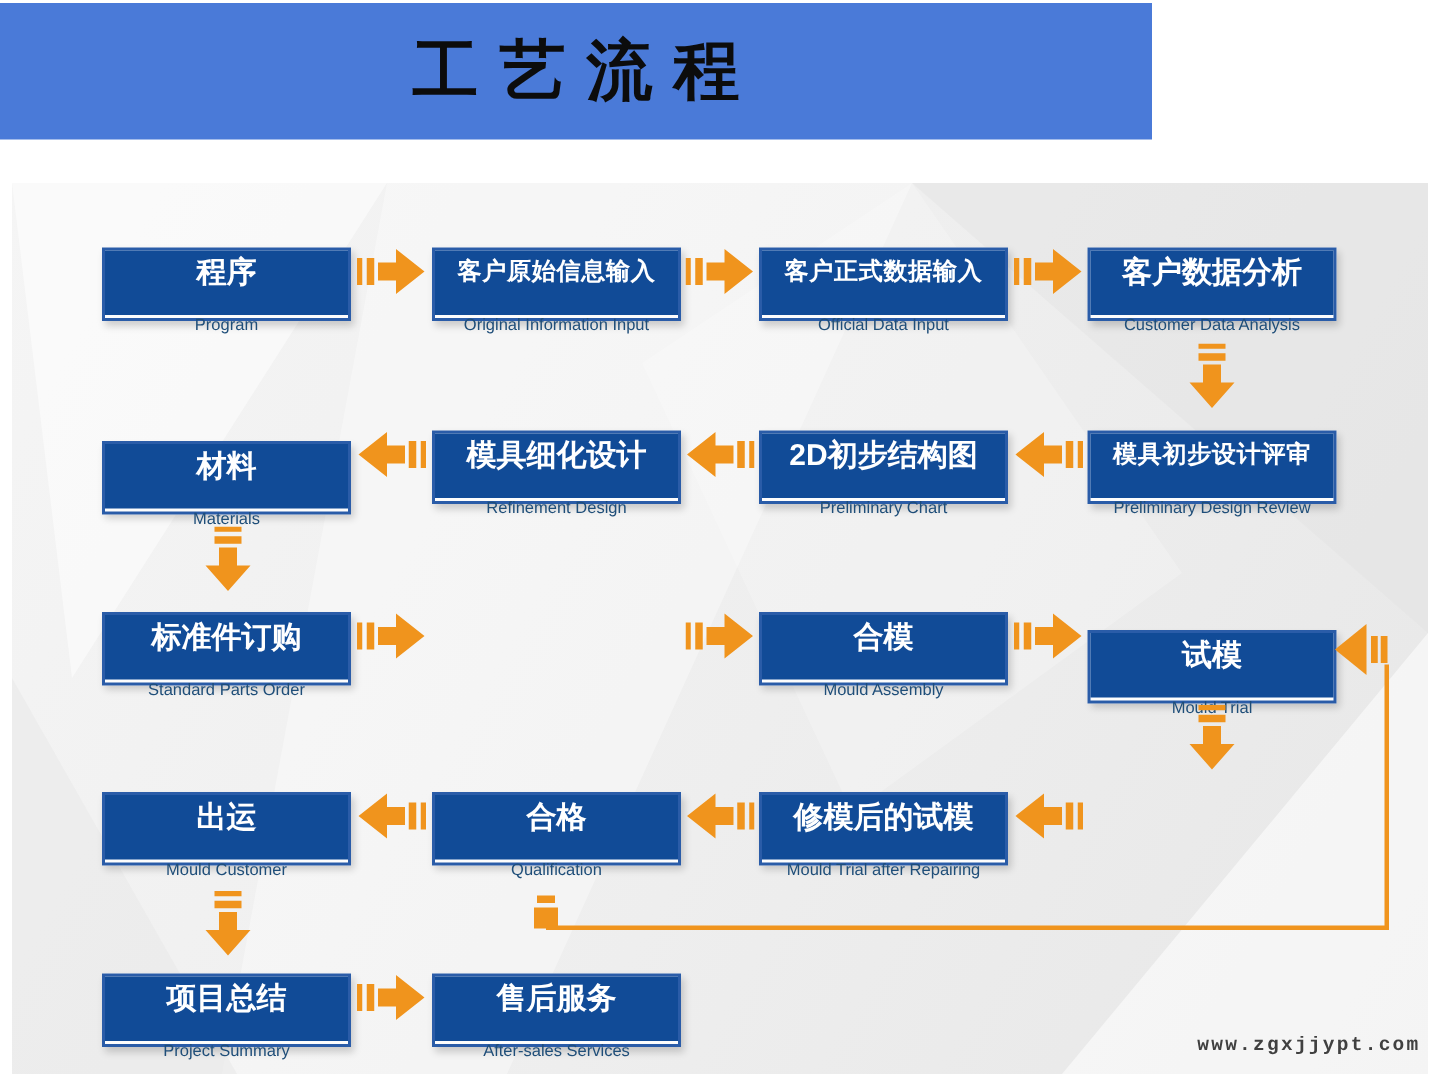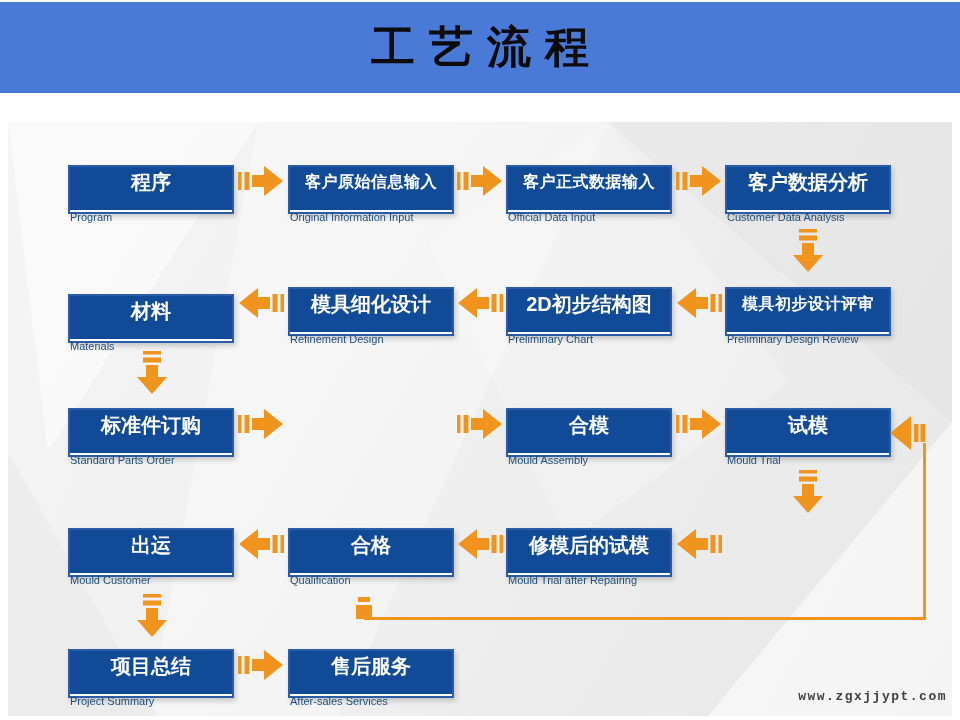--- a/index.html
+++ b/index.html
@@ -7,21 +7,21 @@
     --box-blue:#114b97;
     --box-border:#2a5ca8;
     --arrow-orange:#f0941d;
     --english-text:#1f4e79;
   }
   *{margin:0;padding:0;box-sizing:border-box;}
   html,body{width:960px;height:720px;}
   body{font-family:"Liberation Sans",sans-serif;background:#fff;}
   .slide{position:relative;width:960px;height:720px;background:#fff;overflow:hidden;}
 
-  .header{position:absolute;left:0;top:2px;width:960px;height:91px;background:var(--header-blue);}
+  .header{position:absolute;left:0;top:2px;width:768px;height:91px;background:var(--header-blue);}
   .header h1{
     font-family:"Liberation Serif","DejaVu Serif",serif;
     font-size:44px;font-weight:600;color:#0c0c0c;
     text-align:center;line-height:91px;letter-spacing:14px;text-indent:14px;
   }
 
   .content{
     position:absolute;left:8px;top:122px;width:944px;height:594px;
     background:linear-gradient(120deg,#f5f5f5 0%,#eeeeee 55%,#e7e7e7 100%);
   }
@@ -32,21 +32,21 @@
     border:2px solid var(--box-border);background:#fdfdfd;
     box-shadow:2px 3px 5px rgba(0,0,0,0.18);
   }
   .node-zh{
     height:43px;line-height:30px;background:var(--box-blue);
     color:#fff;font-weight:bold;font-size:20px;text-align:center;white-space:nowrap;overflow:hidden;
   }
   .node-zh.long{font-size:16px;letter-spacing:0.5px;}
   .node-en{
     height:31px;line-height:15px;color:var(--english-text);
-    font-size:11px;text-align:left;white-space:nowrap;overflow:hidden;
+    font-size:11px;text-align:center;white-space:nowrap;overflow:hidden;
   }
 
   .arr{position:absolute;color:var(--arrow-orange);}
   .arr svg{display:block;}
   .bar{position:absolute;background:var(--arrow-orange);}
 
   .watermark{
     position:absolute;right:13px;top:689px;
     font-family:Liberation Mono, monospace;font-weight:bold;
     font-size:13px;letter-spacing:1.5px;color:#404040;
@@ -107,21 +107,21 @@
   </div>
 
   <div class="node" style="left:68px;top:408px">
     <div class="node-zh">标准件订购</div>
     <div class="node-en">Standard Parts Order</div>
   </div>
   <div class="node" style="left:506px;top:408px">
     <div class="node-zh">合模</div>
     <div class="node-en">Mould Assembly</div>
   </div>
-  <div class="node" style="left:725px;top:408px">
+  <div class="node" style="left:725px;top:420px">
     <div class="node-zh">试模</div>
     <div class="node-en">Mould Trial</div>
   </div>
 
   <div class="node" style="left:506px;top:528px">
     <div class="node-zh">修模后的试模</div>
     <div class="node-en">Mould Trial after Repairing</div>
   </div>
   <div class="node" style="left:288px;top:528px">
     <div class="node-zh">合格</div>

